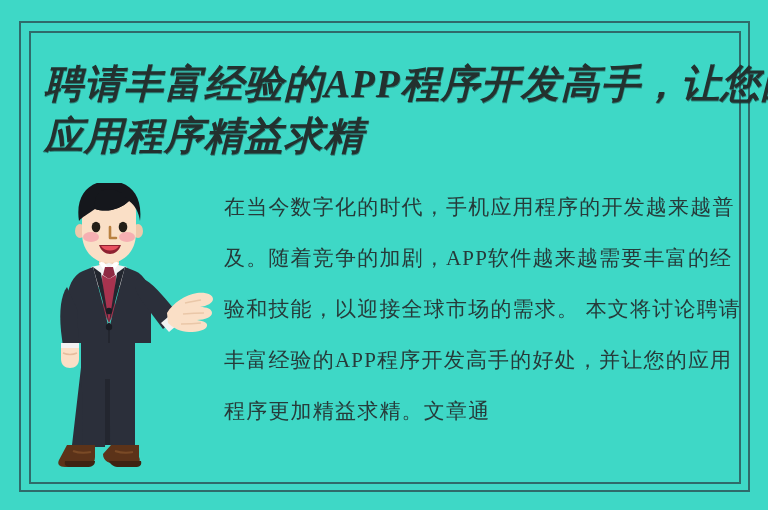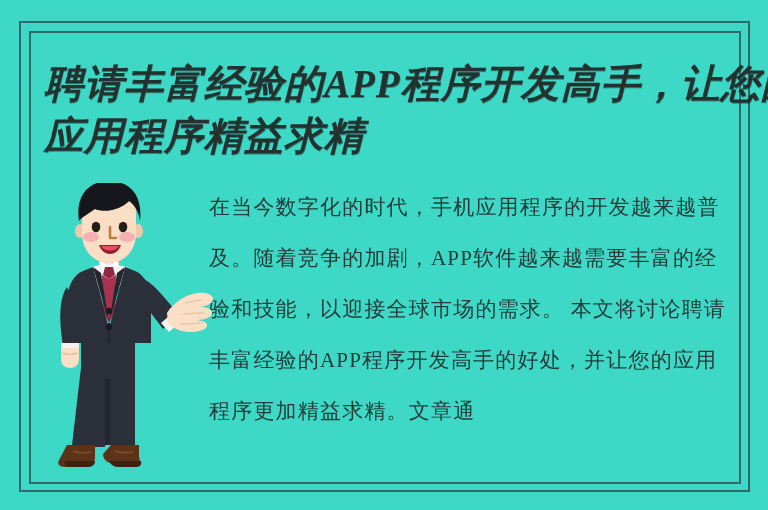--- a/index.html
+++ b/index.html
@@ -56,21 +56,21 @@
     line-height: 52px;
     letter-spacing: 1px;
     white-space: pre-wrap;
     text-shadow: 0.6px 0.6px 0 rgba(20,40,40,0.45);
     -webkit-font-smoothing: antialiased;
   }
 
   
   .bodycopy {
     position: absolute;
-    left: 209px;
+    left: 224px;
     top: 182px;
     width: 528px;
     color: #263b3a;
     font-family: "Liberation Serif", "DejaVu Serif", serif;
     font-size: 21px;
     line-height: 51px;
     letter-spacing: 1.2px;
     white-space: pre-wrap;
   }
 

